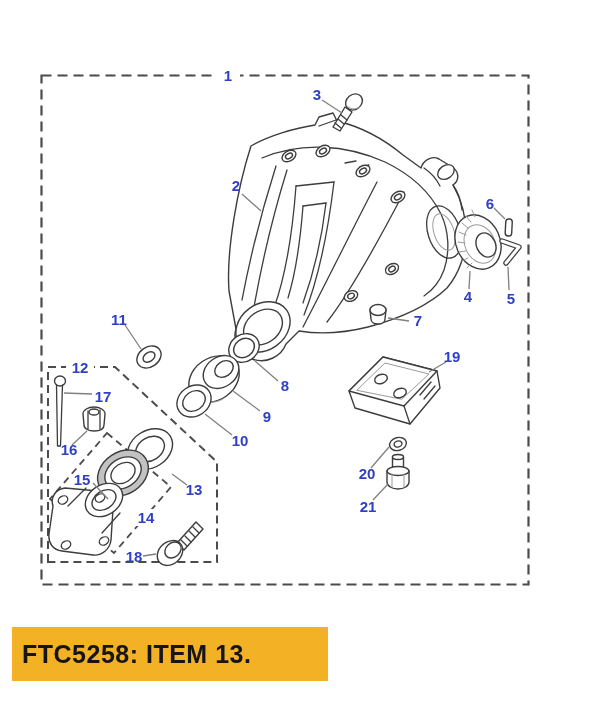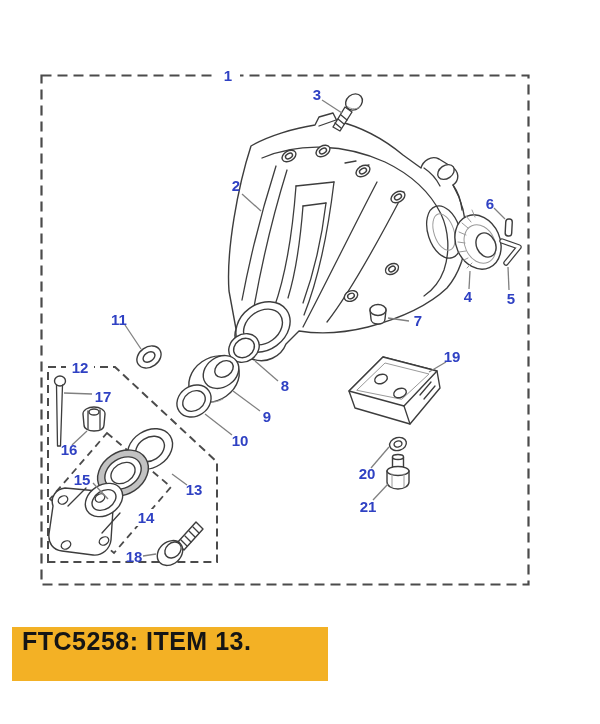--- a/index.html
+++ b/index.html
@@ -7,21 +7,21 @@
          font-family:"Liberation Sans", sans-serif;}
   #diagram-svg{position:absolute;left:0;top:0;}
   .callout{font-family:"Liberation Sans", sans-serif;font-size:15px;font-weight:bold;
            fill:#2F41C3;}
   .part{stroke:#3d3d3d;stroke-width:1.4;fill:#ffffff;stroke-linejoin:round;stroke-linecap:round;}
   .part-line{stroke:#3d3d3d;stroke-width:1.3;fill:none;stroke-linecap:round;}
   .part-light{stroke:#9a9a9a;stroke-width:1;fill:none;stroke-linecap:round;}
   .leader{stroke:#808080;stroke-width:1.3;fill:none;}
   .dashbox{fill:none;stroke:#4b4b4b;}
   #banner{position:absolute;left:12px;top:627px;width:316px;height:54px;background:#F3B125;
-          display:flex;box-sizing:border-box;padding-left:10px;}
+          display:flex;align-items:center;box-sizing:border-box;padding-left:10px;}
   #banner span{font-size:25px;font-weight:bold;color:#151515;letter-spacing:0.5px;
           font-family:"Liberation Sans", sans-serif;}
 </style>
 </head>
 <body>
 
 <div id="stage">
 
 <svg id="diagram-svg" width="600" height="724" viewBox="0 0 600 724">
 

